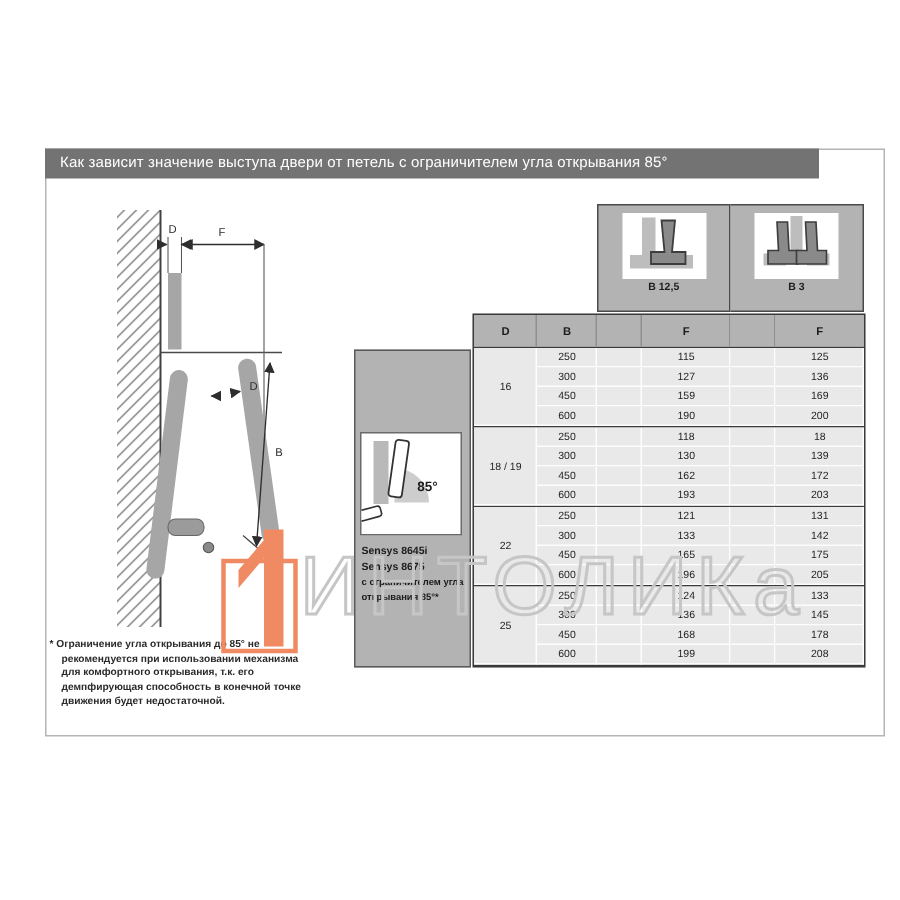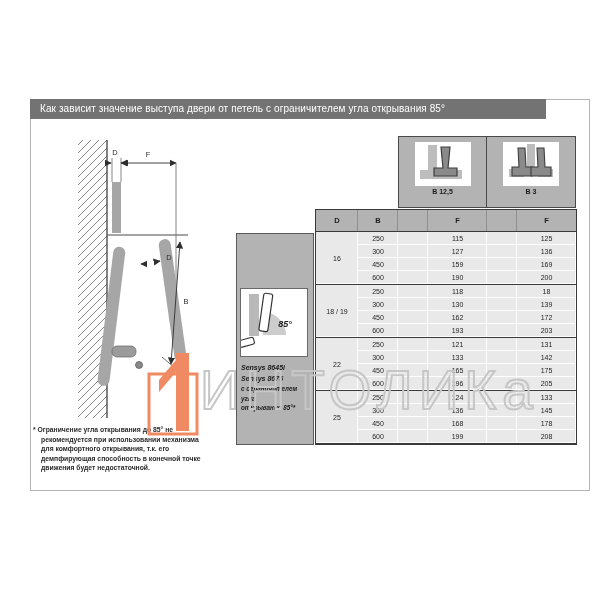--- a/index.html
+++ b/index.html
@@ -31,21 +31,21 @@
   .th:last-child{box-shadow:none;}
   .tgroup{display:grid;grid-template-columns:42px 40px 30px 59px 30px 59px;
     grid-auto-rows:13px;border-bottom:1px solid #3a3a3a;}
   .tgroup:last-child{border-bottom:none;}
   .td{background:#e9e9e9;font-size:7px;color:#1f1f1f;
     display:flex;align-items:center;justify-content:center;
     box-shadow:inset -1px 0 0 rgba(255,255,255,.9), inset 0 -1px 0 rgba(255,255,255,.9);}
   .td.dcol{grid-row:1 / span 4;grid-column:1;}
   
   .strip{position:absolute;left:236px;top:233px;width:78px;height:212px;
-    background:#b3b3b3;border:1px solid #5a5a5a;box-sizing:border-box;font-style:italic;}
+    background:#b3b3b3;border:1px solid #5a5a5a;box-sizing:border-box;}
   .strip .icon-box{position:absolute;left:3px;top:54px;width:68px;height:69px;
     background:#fff;border:1px solid #6a6a6a;box-sizing:border-box;}
   .strip .stext{position:absolute;left:4px;top:128px;width:70px;}
   .model-line{font-size:7px;font-weight:bold;line-height:11px;color:#1b1b1b;}
   .caption-line{font-size:6.3px;font-weight:bold;line-height:9.5px;color:#1b1b1b;}
   
   .footnote{position:absolute;left:33px;top:425px;width:208px;}
   .fn-line{font-size:6.8px;font-weight:bold;line-height:9.6px;color:#2a2a2a;}
   .fn-line.indent{padding-left:8px;}
   

